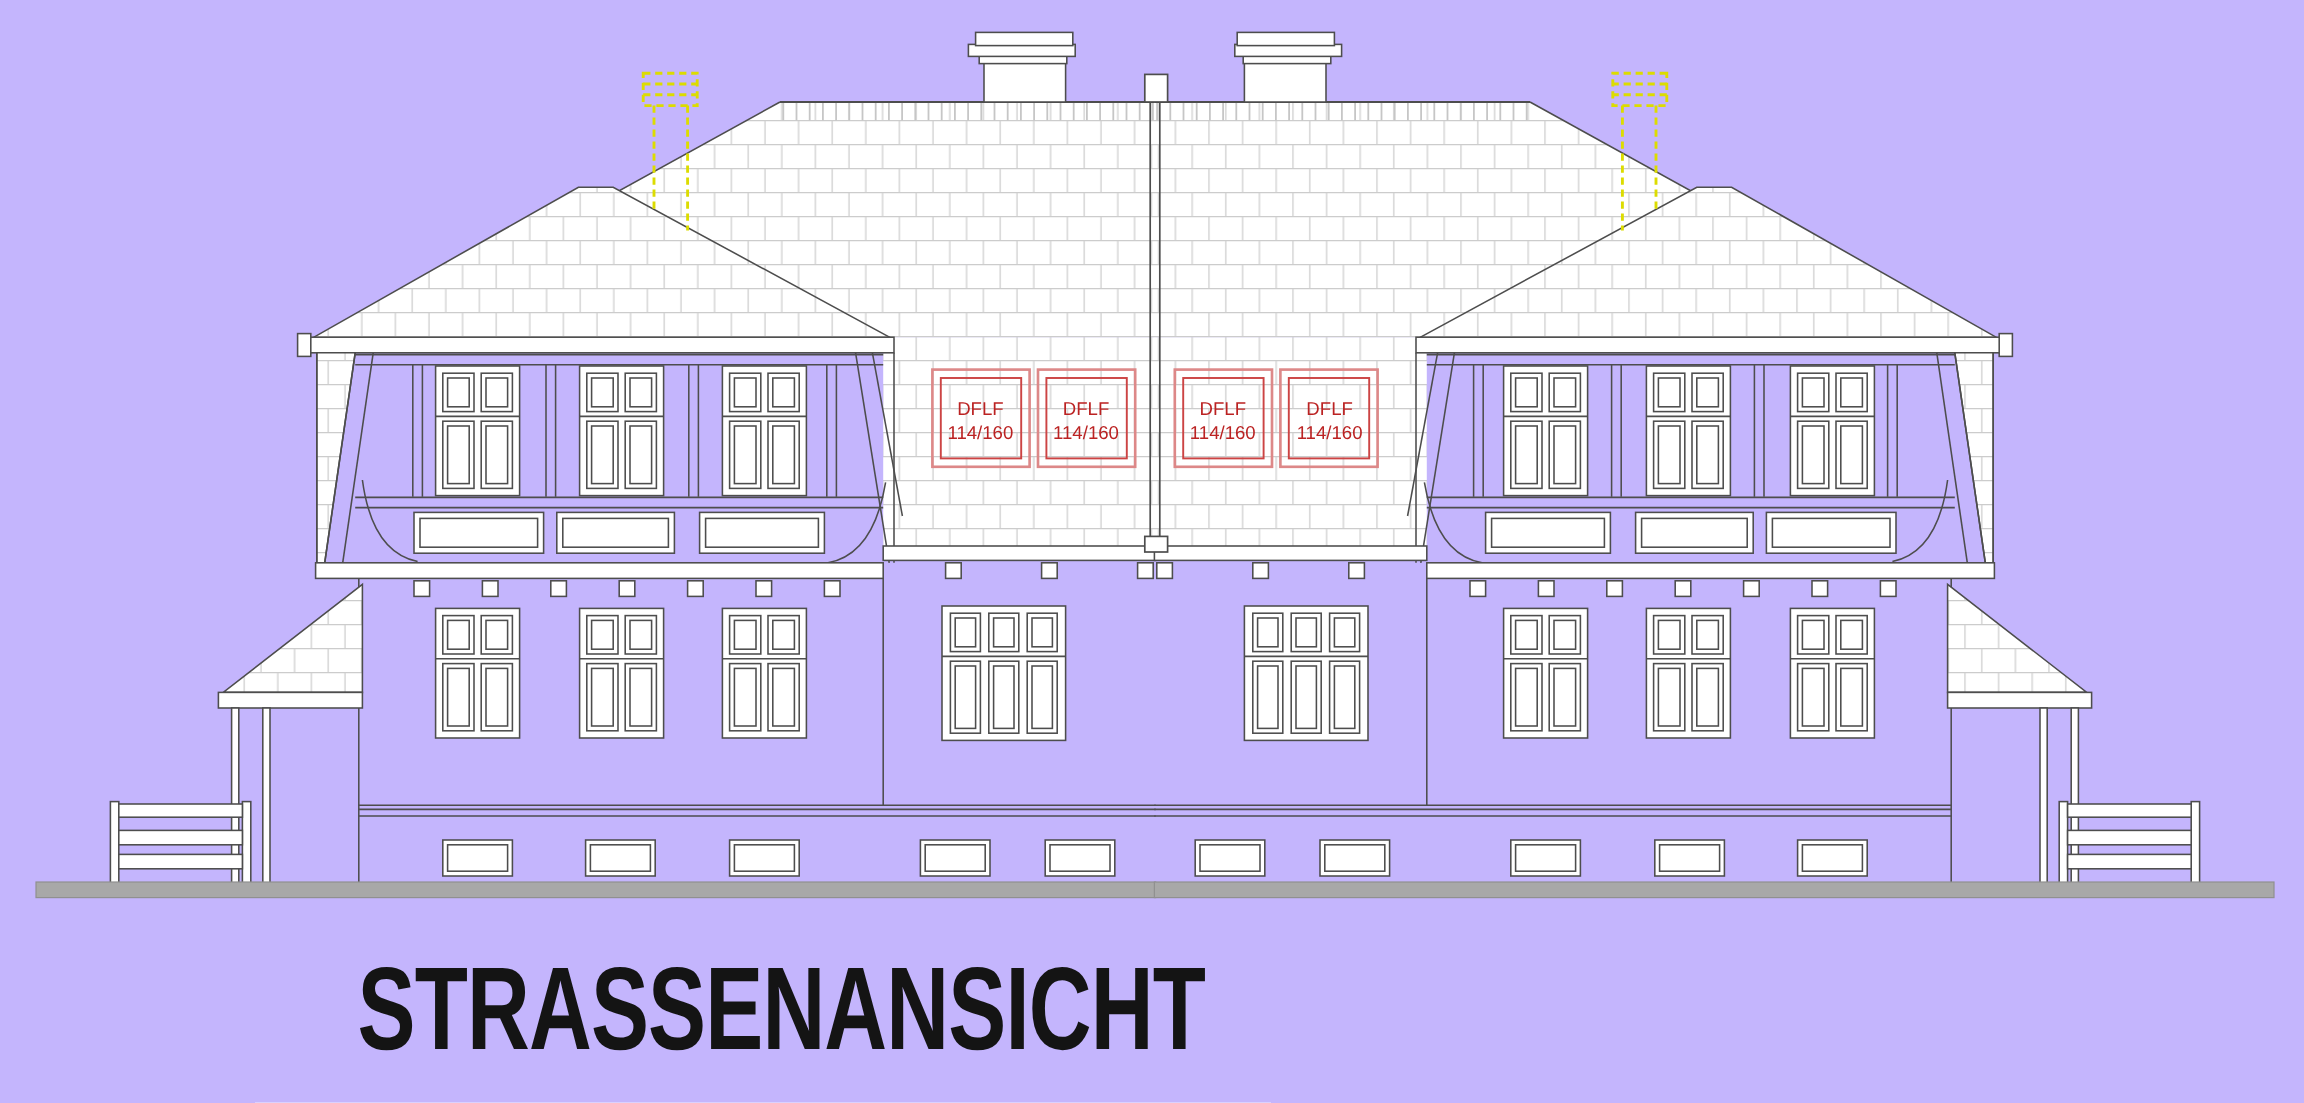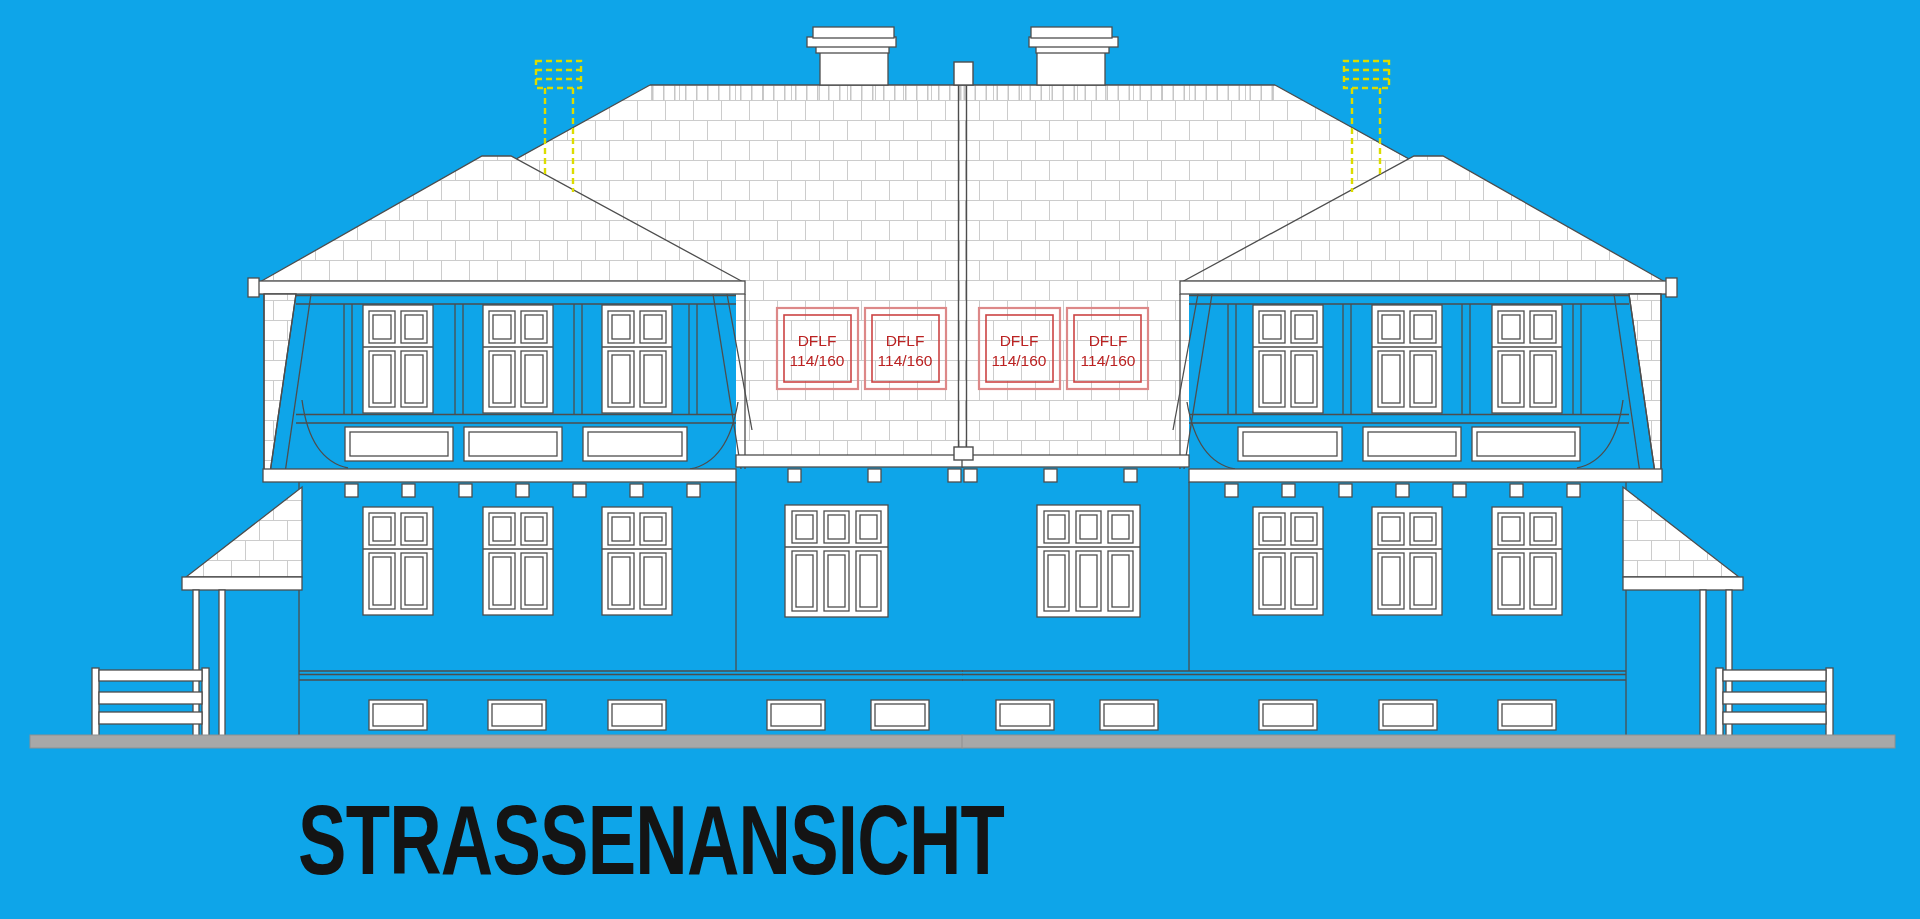--- a/index.html
+++ b/index.html
@@ -1,16 +1,16 @@
 <!DOCTYPE html>
 <html><head>
 <meta charset="utf-8">
 <style>
   html,body{margin:0;padding:0;background:#ffffff;}
-  #canvas{position:relative;width:1920px;height:919px;background:#0ea5e9;overflow:hidden;
+  #canvas{position:relative;width:1920px;height:919px;background:#c4b5fd;overflow:hidden;
           font-family:"Liberation Sans", sans-serif;}
   #elevation{position:absolute;left:0;top:0;}
   #drawing-title{
     position:absolute;left:298px;top:784px;
     font-size:98px;font-weight:bold;color:#141414;
     letter-spacing:-1px;white-space:nowrap;
     transform:scaleX(0.74);transform-origin:left top;
   }
   .dflf-text{font-family:"Liberation Sans", sans-serif;font-size:15.5px;fill:#bb2222;}
 </style>

